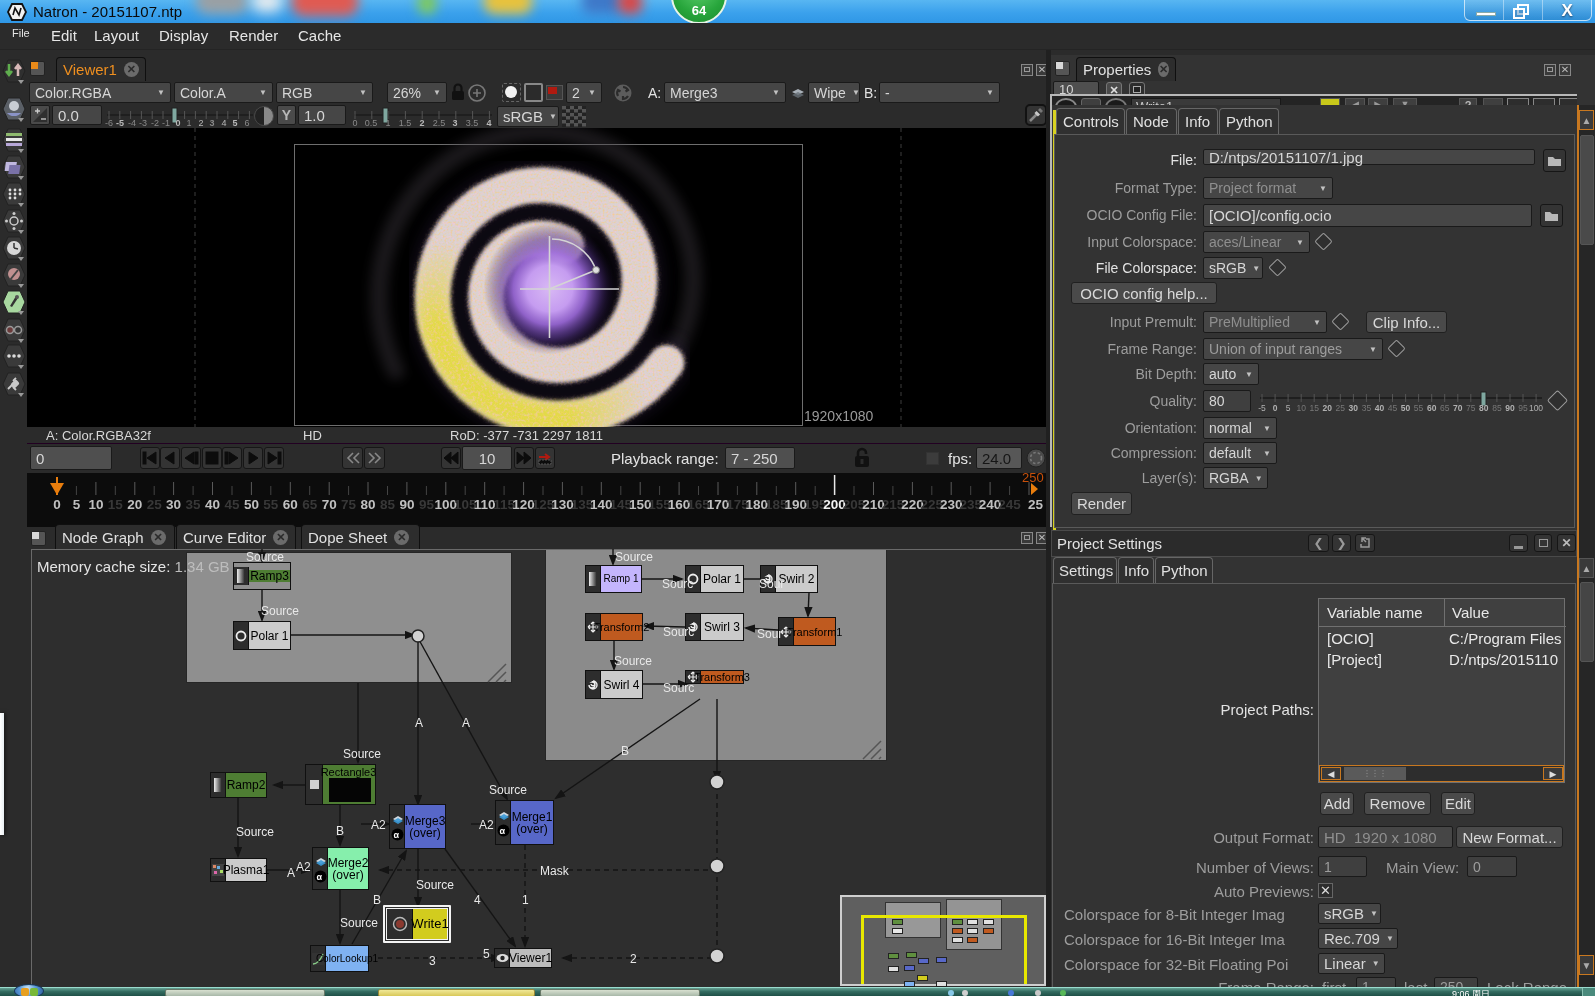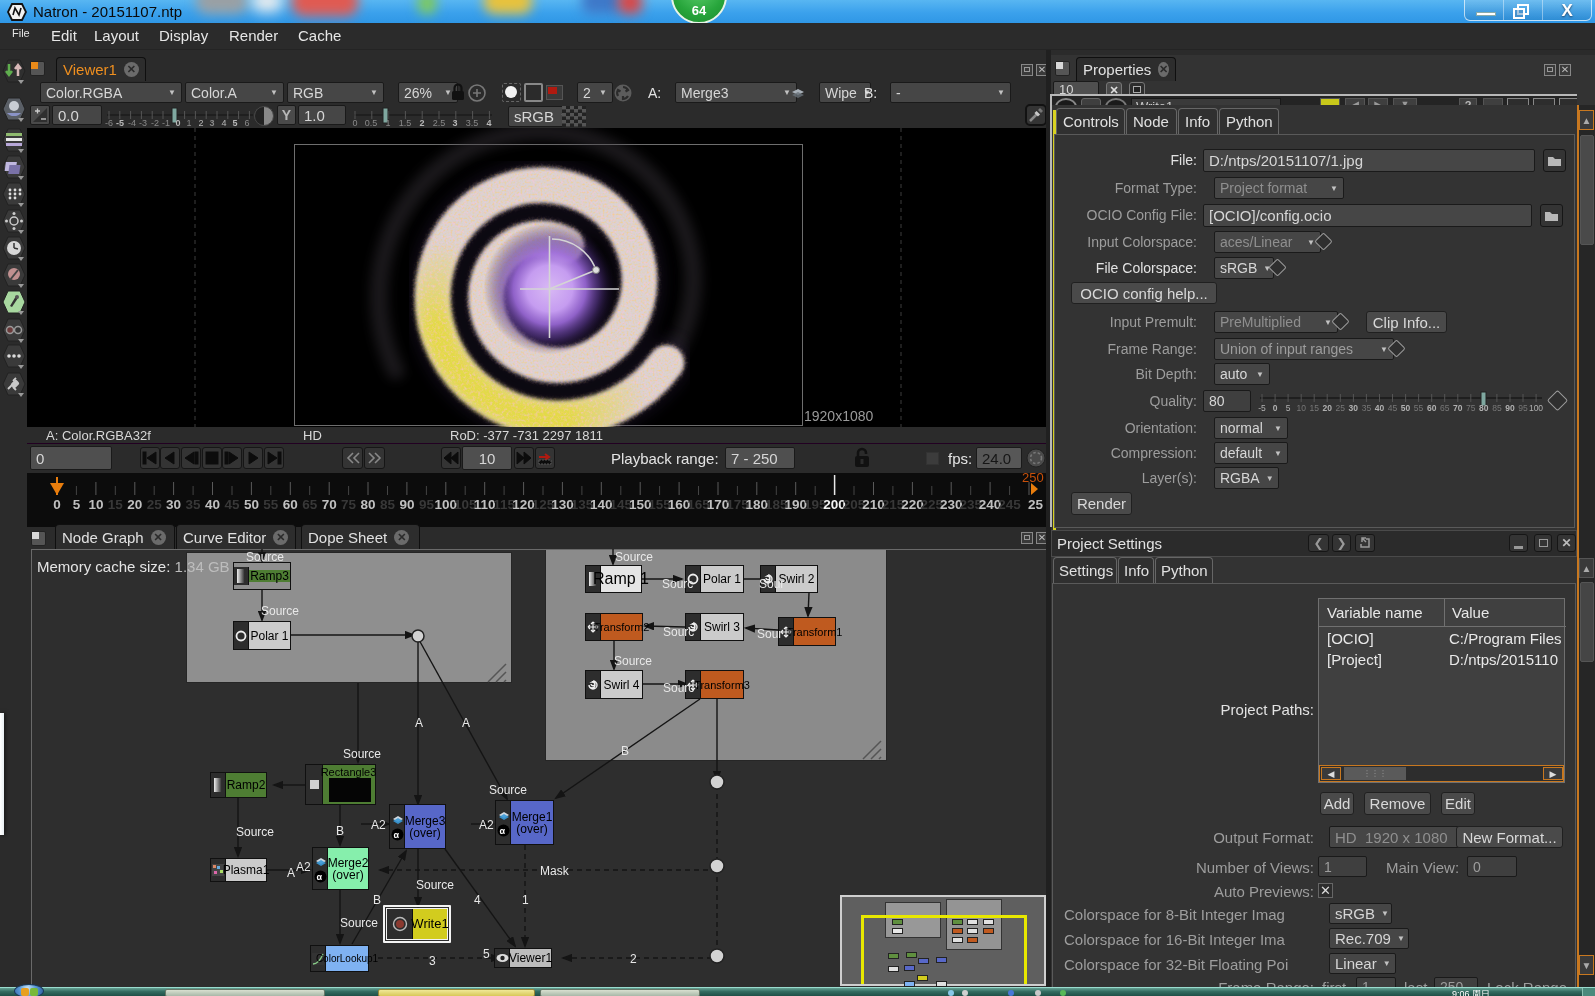--- a/index.html
+++ b/index.html
@@ -1,17 +1,17 @@
 <!DOCTYPE html>
 <html><head><meta charset="utf-8"><style>
 *{margin:0;padding:0;box-sizing:border-box;}
 html,body{width:1595px;height:996px;overflow:hidden;}
 body{position:relative;background:#2b2b2b;font-family:"Liberation Sans",sans-serif;}
 .a{position:absolute;}
-.dd{position:absolute;background:#464646;border:1px solid #1a1a1a;border-radius:2px;color:#d6d6d6;font-size:14px;display:flex;align-items:center;padding:0 5px;white-space:nowrap;margin-left:11px;}
+.dd{position:absolute;background:#464646;border:1px solid #1a1a1a;border-radius:2px;color:#d6d6d6;font-size:14px;display:flex;align-items:center;padding:0 5px;white-space:nowrap;}
 .dd .ar{margin-left:auto;font-size:8px;color:#c2c2c2;padding-left:6px;}
 .inp{position:absolute;background:#464646;border:1px solid #1a1a1a;border-radius:2px;color:#d6d6d6;font-size:14px;display:flex;align-items:center;padding:0 5px;white-space:nowrap;}
 .btn{position:absolute;background:#4a4a4a;border:1px solid #202020;border-radius:3px;color:#d8d8d8;font-size:14px;display:flex;align-items:center;justify-content:center;white-space:nowrap;}
 .lbl{position:absolute;white-space:nowrap;}
 .rlbl{position:absolute;white-space:nowrap;text-align:right;}
 .tbtn{position:absolute;background:#343434;border:1px solid #161616;border-radius:3px;display:flex;align-items:center;justify-content:center;}
 .diam{position:absolute;width:13px;height:13px;border:1px solid #9a9a9a;transform:rotate(45deg);background:#2f2f2f;border-radius:2px;}
 .tab{position:absolute;background:#2d2d2d;border:1px solid #0f0f0f;border-bottom:none;border-radius:4px 4px 0 0;color:#e0e0e0;font-size:15px;display:flex;align-items:center;padding:0 6px;white-space:nowrap;}
 .xc{display:inline-block;width:15px;height:15px;border-radius:50%;background:#6b6b6b;color:#2b2b2b;font-size:11px;line-height:15px;text-align:center;margin-left:7px;font-weight:bold;}
 .node{position:absolute;border:1px solid #101010;display:flex;color:#000;}
@@ -587,21 +587,21 @@
         <circle cx="6" cy="6" r="4.5" fill="none" stroke="#eee" stroke-width="1.8"></circle>
       </svg>
     </div>
     <div class="nbody" style="background:#cbcbcb;font-size:12px;color:#000;">Polar 1</div>
   </div><div class="node" style="left:585px;top:565px;width:57px;height:28px;border-color:#101010;z-index:3;">
     <div class="nicon" style="width:15px;">
       <svg width="10" height="18" viewBox="0 0 10 18">
         <rect x="1" y="2" width="8" height="14" fill="url(#rampg)"></rect>
       </svg>
     </div>
-    <div class="nbody" style="background:#e5e5e5;font-size:16px;color:#000;">Ramp 1</div>
+    <div class="nbody" style="background:#c4b5fd;font-size:10px;color:#000;">Ramp 1</div>
   </div><div class="node" style="left:685px;top:565px;width:59px;height:28px;border-color:#101010;z-index:3;">
     <div class="nicon" style="width:15px;">
       <svg width="12" height="12" viewBox="0 0 12 12">
         <circle cx="6" cy="6" r="4.5" fill="none" stroke="#eee" stroke-width="1.8"></circle>
       </svg>
     </div>
     <div class="nbody" style="background:#cbcbcb;font-size:12px;color:#000;">Polar 1</div>
   </div><div class="node" style="left:760px;top:565px;width:58px;height:28px;border-color:#101010;z-index:3;">
     <div class="nicon" style="width:15px;">
       <svg width="12" height="12" viewBox="0 0 12 12">
@@ -630,21 +630,21 @@
       </svg>
     </div>
     <div class="nbody" style="background:#bf5a1f;font-size:11px;color:#000;">Transform1</div>
   </div><div class="node" style="left:585px;top:670px;width:58px;height:29px;border-color:#101010;z-index:3;">
     <div class="nicon" style="width:15px;">
       <svg width="12" height="12" viewBox="0 0 12 12">
         <path d="M6,6 m0,-4 a4,4 0 1 1 -4,4 a3,3 0 1 0 3,-3 a2,2 0 1 1 -1,2" fill="none" stroke="#eee" stroke-width="1.4"></path>
       </svg>
     </div>
     <div class="nbody" style="background:#cbcbcb;font-size:12px;color:#000;">Swirl 4</div>
-  </div><div class="node" style="left:685px;top:670px;width:59px;height:29px;border-color:#101010;z-index:3;">
+  </div><div class="node" style="left:685px;top:670px;width:59px;height:14px;border-color:#101010;z-index:3;">
     <div class="nicon" style="width:15px;">
       <svg width="12" height="12" viewBox="0 0 12 12">
         <path d="M6,1 L6,11 M1,6 L11,6 M6,1 L4,3 M6,1 L8,3 M6,11 L4,9 M6,11 L8,9 M1,6 L3,4 M1,6 L3,8 M11,6 L9,4 M11,6 L9,8" stroke="#eee" stroke-width="1.1" fill="none"></path>
       </svg>
     </div>
     <div class="nbody" style="background:#bf5a1f;font-size:11px;color:#000;">Transform3</div>
   </div><div class="node" style="left:210px;top:772px;width:57px;height:26px;border-color:#101010;z-index:3;">
     <div class="nicon" style="width:15px;">
       <svg width="10" height="18" viewBox="0 0 10 18">
         <rect x="1" y="2" width="8" height="14" fill="url(#rampg)"></rect>
@@ -773,21 +773,21 @@
 <div class="a" style="left:1050px;top:94px;width:2px;height:433px;background:#b8b8b8;z-index:4;"></div>
 
 <div class="a" style="left:1051px;top:105px;width:526px;height:425px;background:#333;">
  <div class="a" style="left:2px;top:5px;bottom:0;width:3px;background:#d8d221;"></div>
  <div class="tab" style="left:5px;top:3px;width:69px;height:26px;font-size:15px;border-color:#666;background:#303030;padding:0 6px;">Controls</div>
  <div class="tab" style="left:75px;top:3px;width:51px;height:26px;font-size:15px;border-color:#666;background:#303030;padding:0 6px;">Node</div>
  <div class="tab" style="left:127px;top:3px;width:40px;height:26px;font-size:15px;border-color:#666;background:#303030;padding:0 6px;">Info</div>
  <div class="tab" style="left:168px;top:3px;width:60px;height:26px;font-size:15px;border-color:#666;background:#303030;padding:0 6px;">Python</div>
  <div class="a" style="left:3px;top:29px;width:521px;height:394px;border:1px solid #5a5a5a;background:#333;"></div>
 </div>
-<div class="rlbl" style="left:1051px;top:152px;width:146px;color:#e2e2e2;font-size:14px;">File:</div><div class="inp" style="left:1203px;top:149px;width:332px;height:23px;font-size:15px;">D:/ntps/20151107/1.jpg</div><div class="a tbtn" style="left:1543px;top:149px;width:23px;height:23px;">
+<div class="rlbl" style="left:1051px;top:152px;width:146px;color:#e2e2e2;font-size:14px;">File:</div><div class="inp" style="left:1203px;top:149px;width:332px;height:16px;font-size:15px;">D:/ntps/20151107/1.jpg</div><div class="a tbtn" style="left:1543px;top:149px;width:23px;height:23px;">
     <svg width="15" height="13" viewBox="0 0 15 13">
       <path d="M1,3 h5 l2,2 h6 v7 h-13 z" fill="#b8b8b8"></path>
     </svg>
   </div><div class="rlbl" style="left:1051px;top:180px;width:146px;color:#9d9d9d;font-size:14px;">Format Type:</div><div class="dd" style="left:1203px;top:177px;width:130px;height:22px;color:#8f8f8f;">Project format<span class="ar">▼</span></div><div class="rlbl" style="left:1051px;top:207px;width:146px;color:#9d9d9d;font-size:14px;">OCIO Config File:</div><div class="inp" style="left:1203px;top:204px;width:329px;height:23px;font-size:15px;">[OCIO]/config.ocio</div><div class="a tbtn" style="left:1540px;top:204px;width:23px;height:23px;">
     <svg width="15" height="13" viewBox="0 0 15 13">
       <path d="M1,3 h5 l2,2 h6 v7 h-13 z" fill="#b8b8b8"></path>
     </svg>
   </div><div class="rlbl" style="left:1051px;top:234px;width:146px;color:#9d9d9d;font-size:14px;">Input Colorspace:</div><div class="dd" style="left:1203px;top:231px;width:107px;height:22px;color:#8f8f8f;">aces/Linear<span class="ar">▼</span></div><div class="diam" style="left:1317px;top:235px;"></div><div class="rlbl" style="left:1051px;top:260px;width:146px;color:#e2e2e2;font-size:14px;">File Colorspace:</div><div class="dd" style="left:1203px;top:257px;width:60px;height:22px;">sRGB<span class="ar">▼</span></div><div class="diam" style="left:1271px;top:261px;"></div><div class="btn" style="left:1071px;top:282px;width:146px;height:22px;font-size:15px;">OCIO config help...</div><div class="rlbl" style="left:1051px;top:314px;width:146px;color:#9d9d9d;font-size:14px;">Input Premult:</div><div class="dd" style="left:1203px;top:311px;width:124px;height:22px;color:#8f8f8f;">PreMultiplied<span class="ar">▼</span></div><div class="diam" style="left:1334px;top:315px;"></div><div class="btn" style="left:1366px;top:311px;width:81px;height:22px;font-size:15px;">Clip Info...</div><div class="rlbl" style="left:1051px;top:341px;width:146px;color:#9d9d9d;font-size:14px;">Frame Range:</div><div class="dd" style="left:1203px;top:338px;width:180px;height:22px;color:#9d9d9d;">Union of input ranges<span class="ar">▼</span></div><div class="diam" style="left:1390px;top:342px;"></div><div class="rlbl" style="left:1051px;top:366px;width:146px;color:#9d9d9d;font-size:14px;">Bit Depth:</div><div class="dd" style="left:1203px;top:363px;width:56px;height:22px;">auto<span class="ar">▼</span></div><div class="rlbl" style="left:1051px;top:393px;width:146px;color:#9d9d9d;font-size:14px;">Quality:</div><div class="inp" style="left:1203px;top:390px;width:48px;height:22px;background:#3f3f3f;">80</div><svg class="a" style="left:1256px;top:390px;" width="290" height="24" viewBox="0 0 290 24">
     <line x1="4" y1="8" x2="286" y2="8" stroke="#1f1f1f" stroke-width="2"></line>
     <line x1="6.0" y1="4" x2="6.0" y2="12" stroke="#555"></line>

